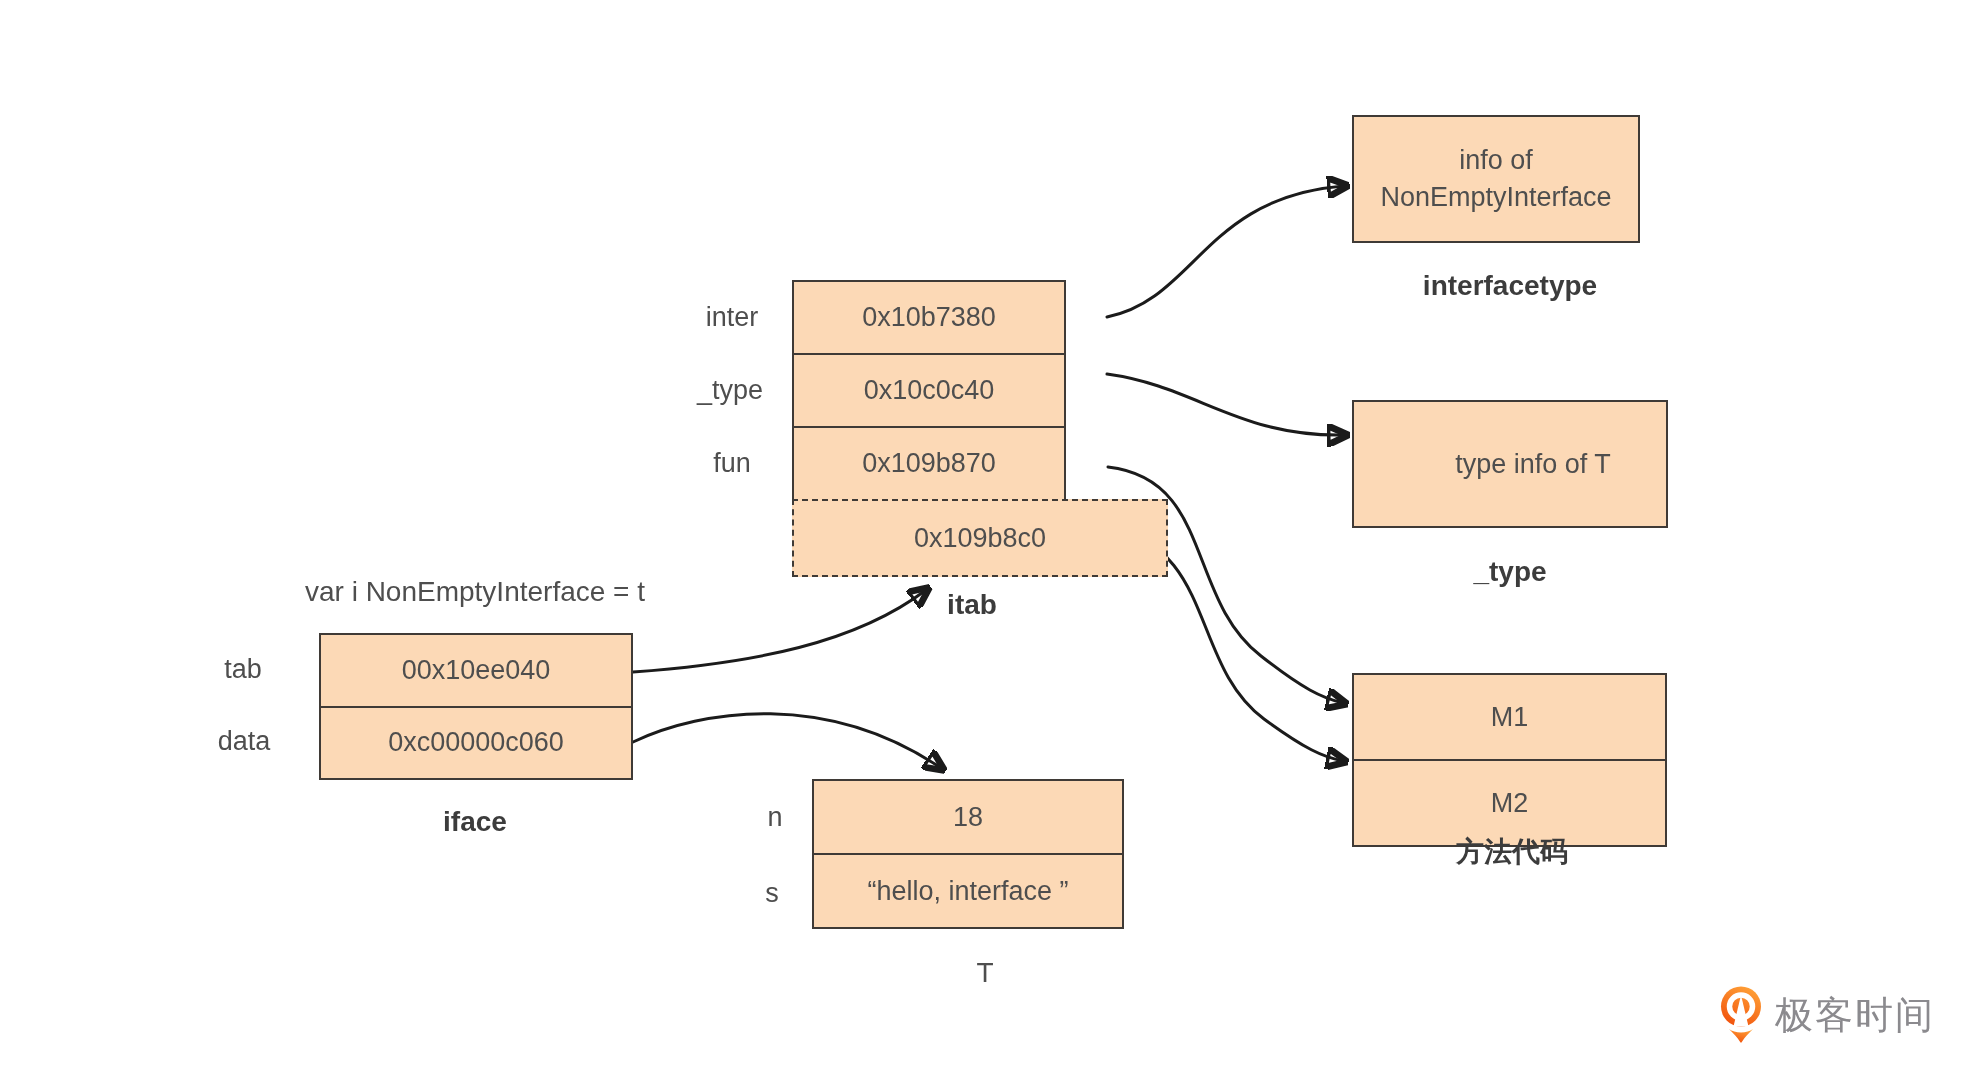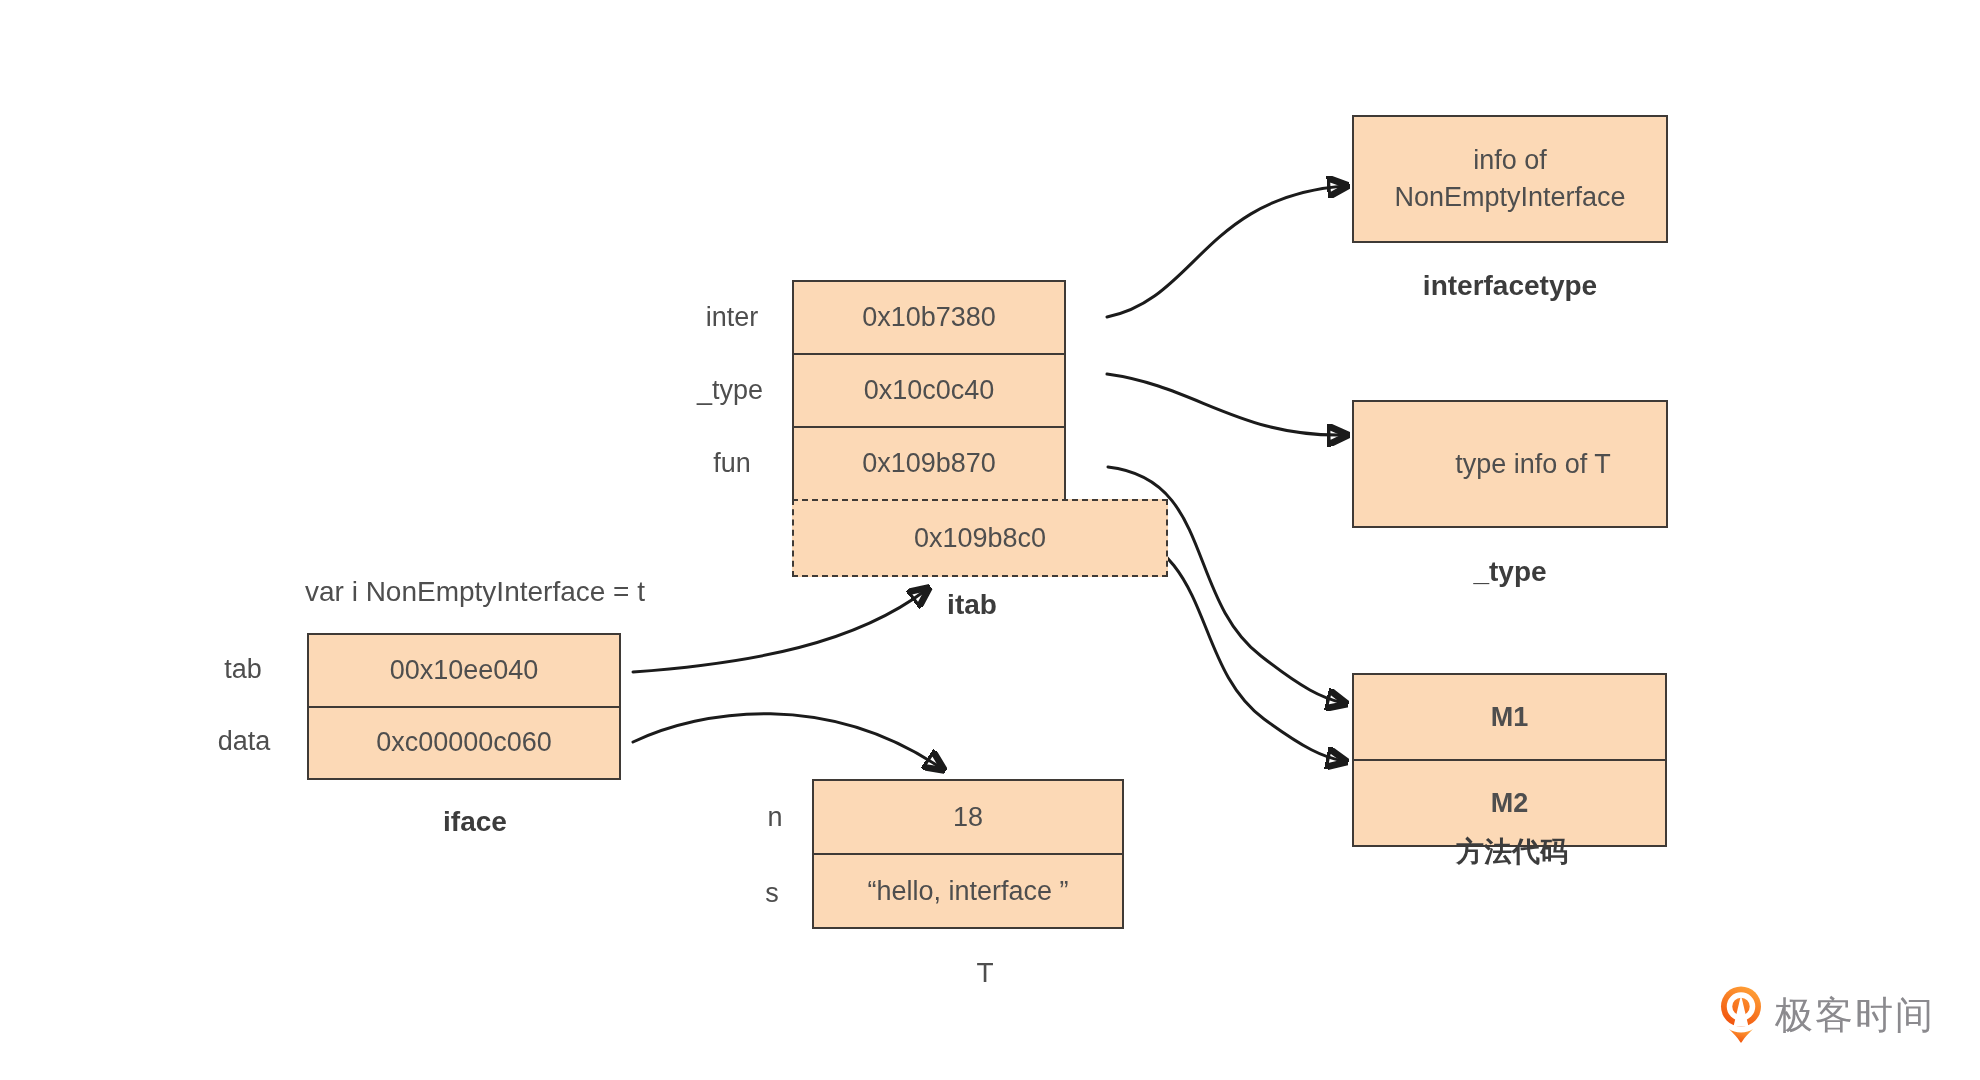--- a/index.html
+++ b/index.html
@@ -70,21 +70,21 @@
     <path d="M 1107 317 C 1196 299, 1204 197, 1344 186" marker-end="url(#arrowhead)"></path>
     <path d="M 1107 374 C 1196 386, 1238 437, 1344 435" marker-end="url(#arrowhead)"></path>
     <path d="M 1108 467 C 1213 479, 1186 598, 1261 656 C 1303 689, 1322 698, 1343 703" marker-end="url(#arrowhead)"></path>
     <path d="M 1108 527 C 1216 548, 1190 664, 1264 719 C 1305 749, 1323 757, 1343 761" marker-end="url(#arrowhead)"></path>
   </svg>
 
   <div class="declaration" style="left:475px;top:568px;">var i NonEmptyInterface = t</div>
 
   <div class="center-label" style="left:243px;top:669px;">tab</div>
   <div class="center-label" style="left:244px;top:741px;">data</div>
-  <div class="box" style="left:307px;top:633px;width:314px;height:147px;text-align:center;">
+  <div class="box" style="left:319px;top:633px;width:314px;height:147px;text-align:center;">
     <div class="row">00x10ee040</div>
     <div class="row">0xc00000c060</div>
   </div>
   <div class="struct-label" style="left:475px;top:822px;">iface</div>
 
   <div class="center-label" style="left:732px;top:317px;">inter</div>
   <div class="center-label" style="left:730px;top:390px;">_type</div>
   <div class="center-label" style="left:732px;top:463px;">fun</div>
   <div class="box" style="left:792px;top:280px;width:274px;height:219px;border-bottom:none;">
     <div class="row">0x10b7380</div>
@@ -97,32 +97,32 @@
   <div class="struct-label" style="left:972px;top:605px;">itab</div>
 
   <div class="center-label" style="left:775px;top:817px;">n</div>
   <div class="center-label" style="left:772px;top:893px;">s</div>
   <div class="box" style="left:812px;top:779px;width:312px;height:150px;">
     <div class="row">18</div>
     <div class="row">“hello, interface ”</div>
   </div>
   <div class="struct-label regular" style="left:985px;top:973px;">T</div>
 
-  <div class="box multiline" style="left:1352px;top:115px;width:316px;height:128px;">
+  <div class="box multiline" style="left:1352px;top:115px;width:288px;height:128px;">
     <div>info of</div>
     <div>NonEmptyInterface</div>
   </div>
   <div class="struct-label" style="left:1510px;top:286px;">interfacetype</div>
 
   <div class="box multiline" style="left:1352px;top:400px;width:316px;height:128px;padding-left:46px;">
     <div>type info of T</div>
   </div>
   <div class="struct-label" style="left:1510px;top:572px;">_type</div>
 
-  <div class="box" style="left:1352px;top:673px;width:315px;height:174px;font-weight:bold;">
+  <div class="box" style="left:1352px;top:673px;width:315px;height:174px;">
     <div class="row">M1</div>
     <div class="row">M2</div>
   </div>
   <div class="struct-label" style="left:1512px;top:852px;">方法代码</div>
 
   <div class="logo">
     <svg width="42" height="58" viewBox="0 0 42 58">
       <defs>
         <linearGradient id="lg-orange" x1="0.75" y1="0" x2="0.25" y2="1">
           <stop offset="0" stop-color="#FFA238"></stop>

